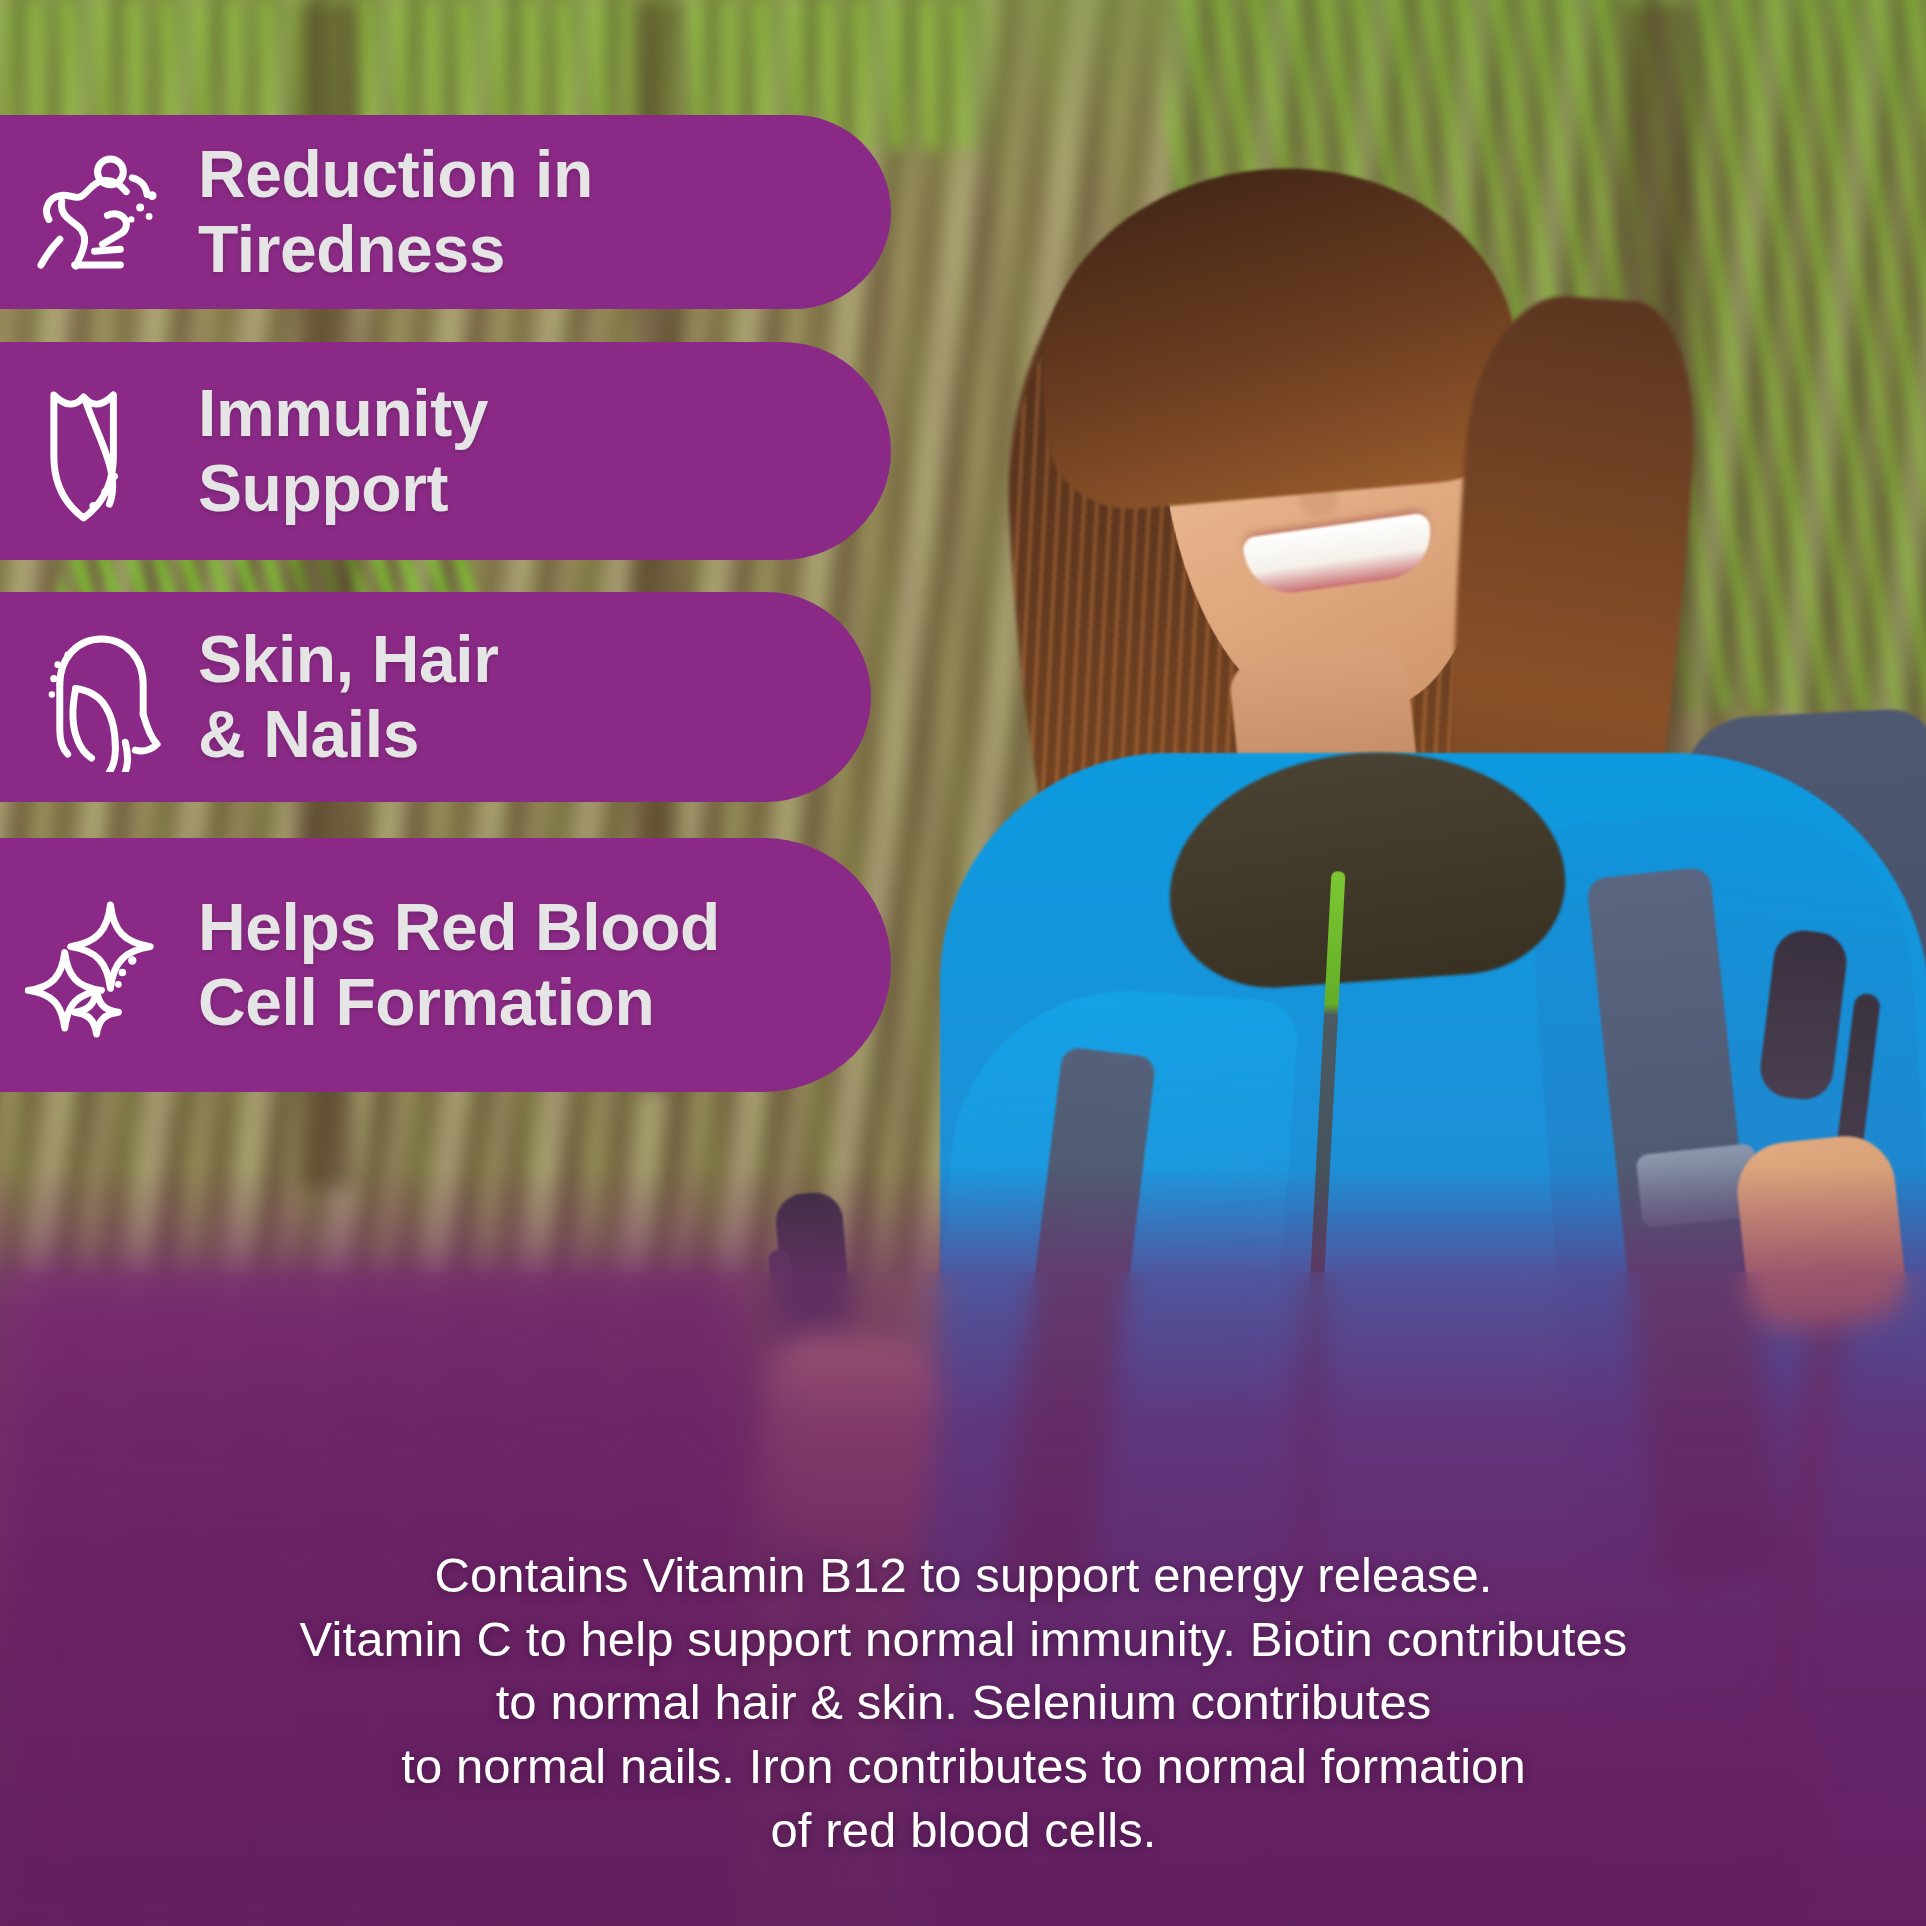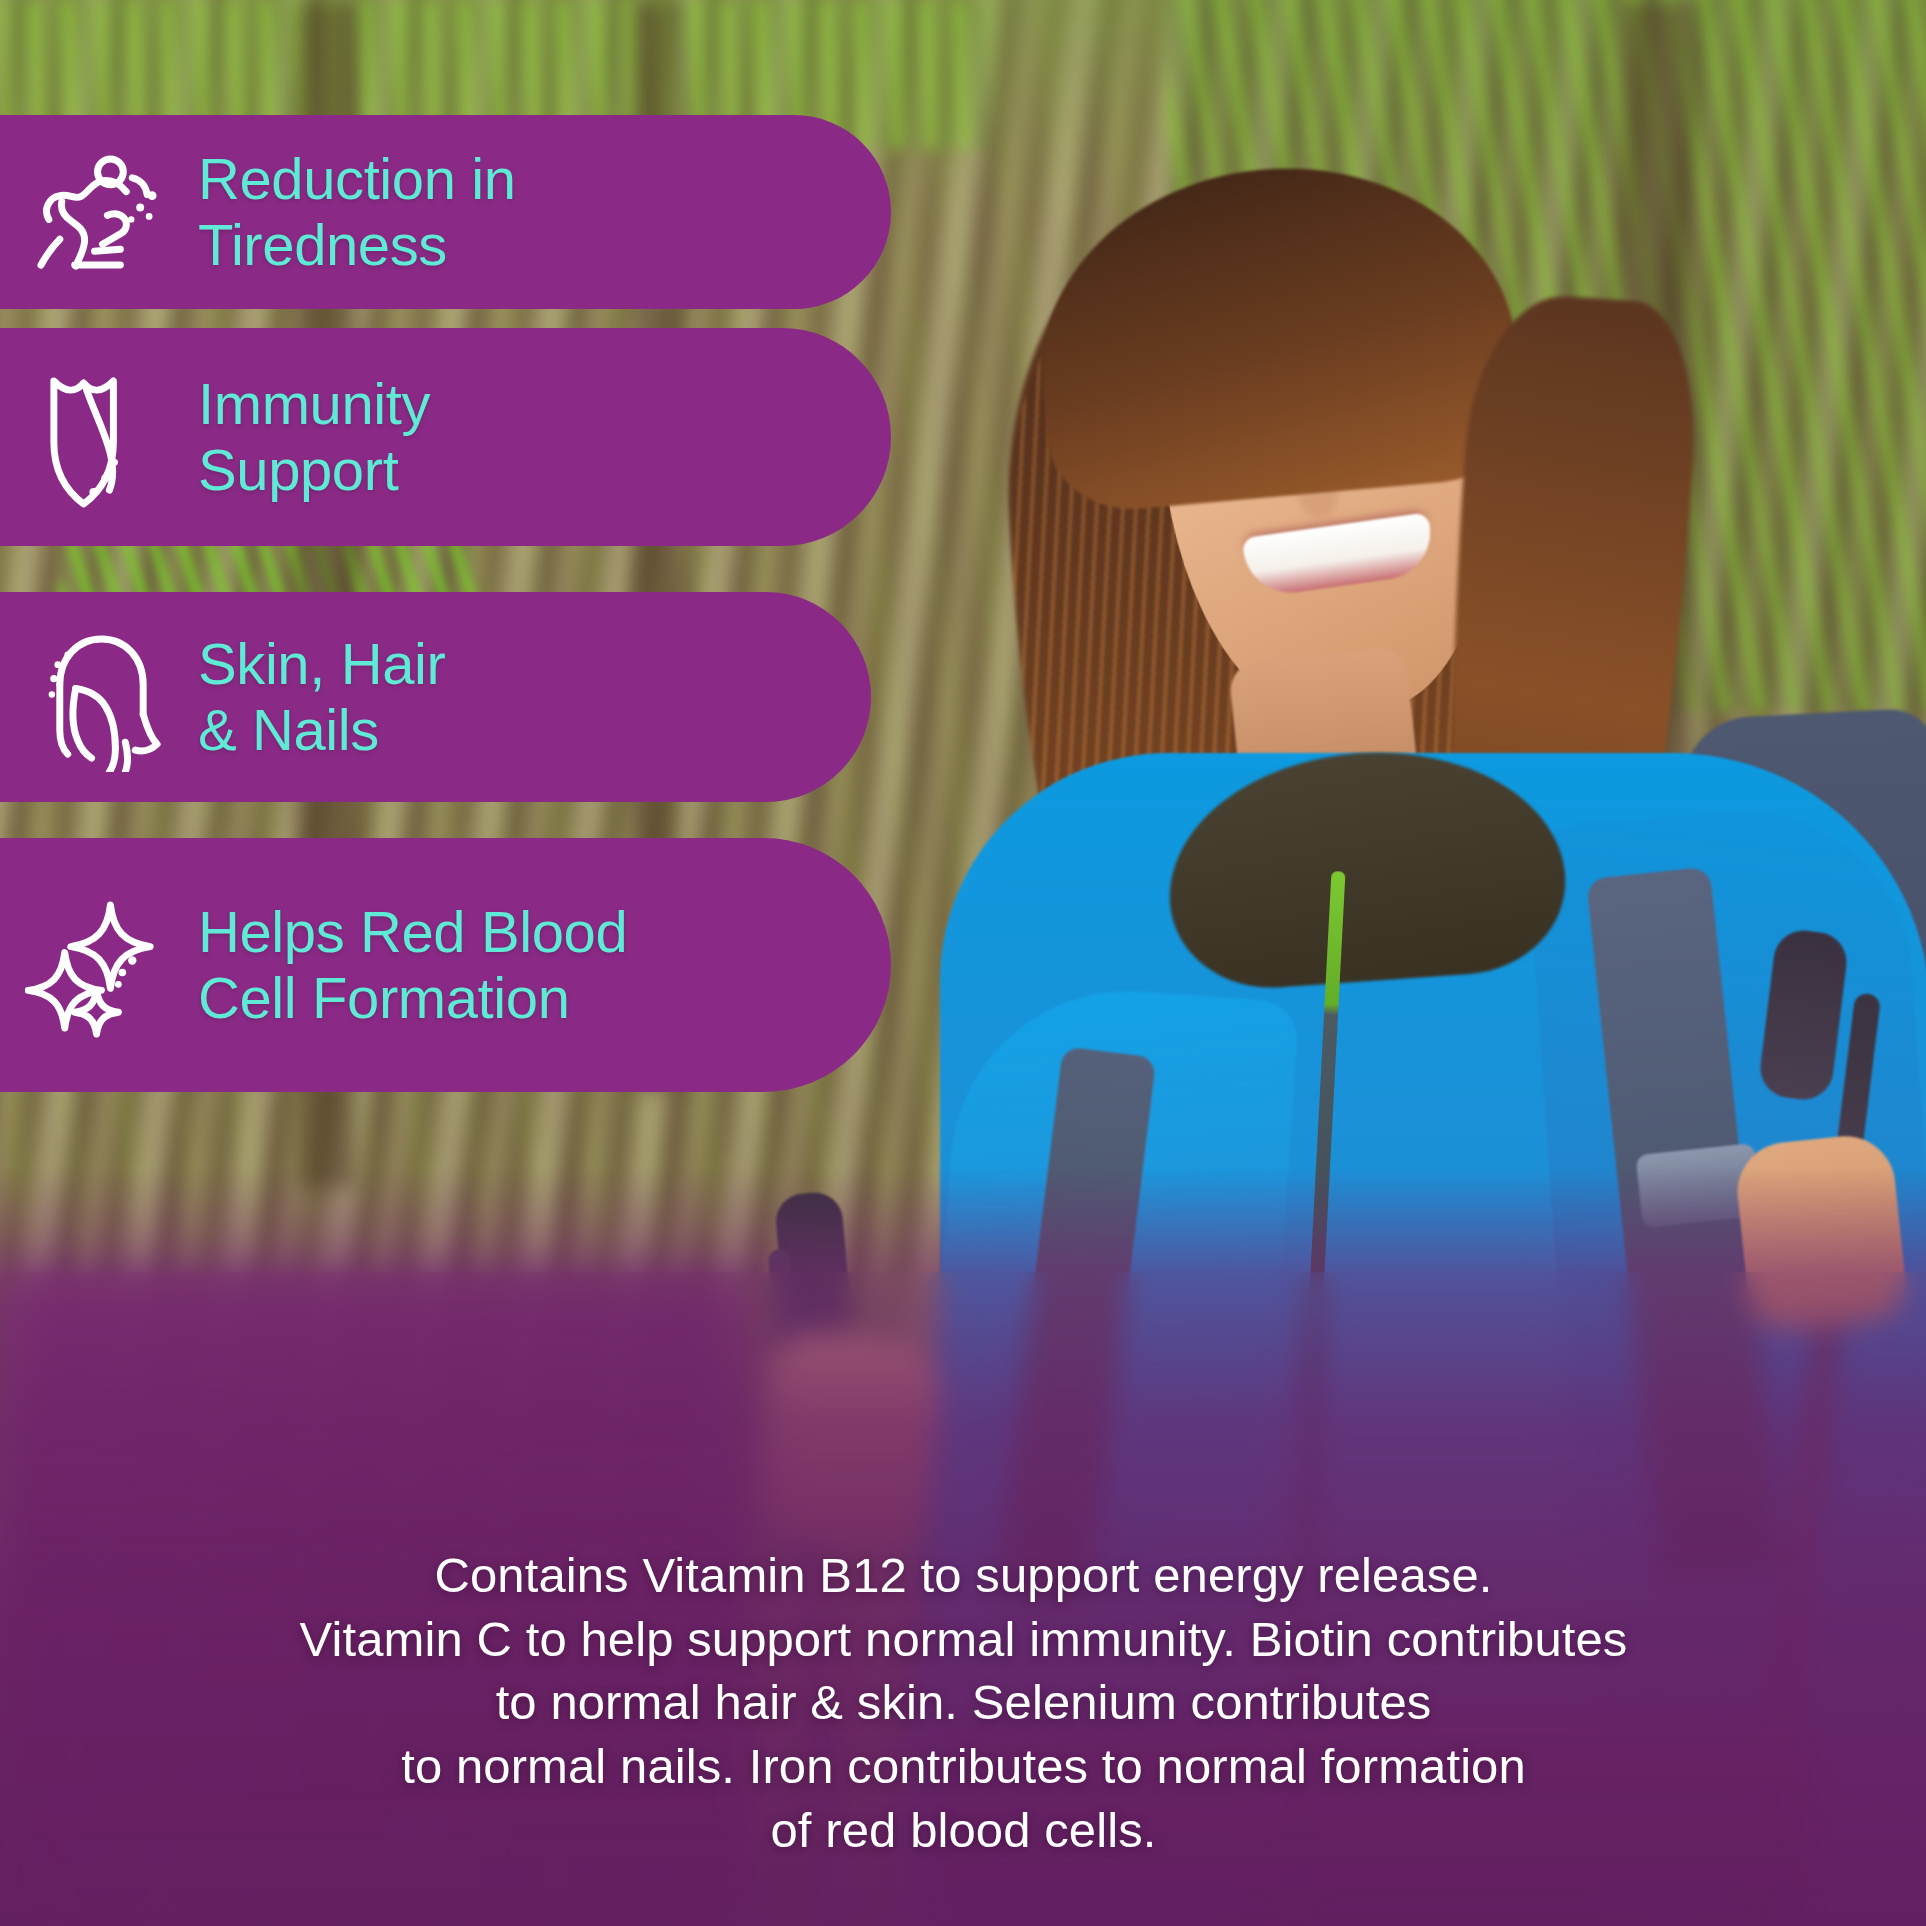--- a/index.html
+++ b/index.html
@@ -232,28 +232,28 @@
     position:absolute;left:0;display:flex;align-items:center;
     background:#8b2a86;
     border-radius:0 198px 198px 0;
     box-sizing:border-box;
   }
   .badge-icon{
     flex:0 0 auto;width:198px;display:flex;align-items:center;justify-content:center;
   }
   .badge-icon svg{display:block;}
   .badge-text{
-    color:#5eead4;font-weight:400;letter-spacing:-0.4px;
-    font-size:58px;line-height:1.14;
+    color:#e5e5e5;font-weight:700;letter-spacing:-0.4px;
+    font-size:66px;line-height:1.14;
     text-shadow:0 2px 5px rgba(0,0,0,.18);
     white-space:pre-line;
   }
 
   #b1{top:115px;width:891px;height:194px;}
-  #b2{top:328px;width:891px;height:218px;}
+  #b2{top:342px;width:891px;height:218px;}
   #b3{top:592px;width:871px;height:210px;}
   #b4{top:838px;width:891px;height:254px;}
 
   
   .blurb{
     position:absolute;left:0;right:0;top:1544px;
     text-align:center;color:#ffffff;
     font-size:49px;line-height:1.30;font-weight:400;
     letter-spacing:0.1px;
     text-shadow:0 2px 10px rgba(50,10,48,.55);

